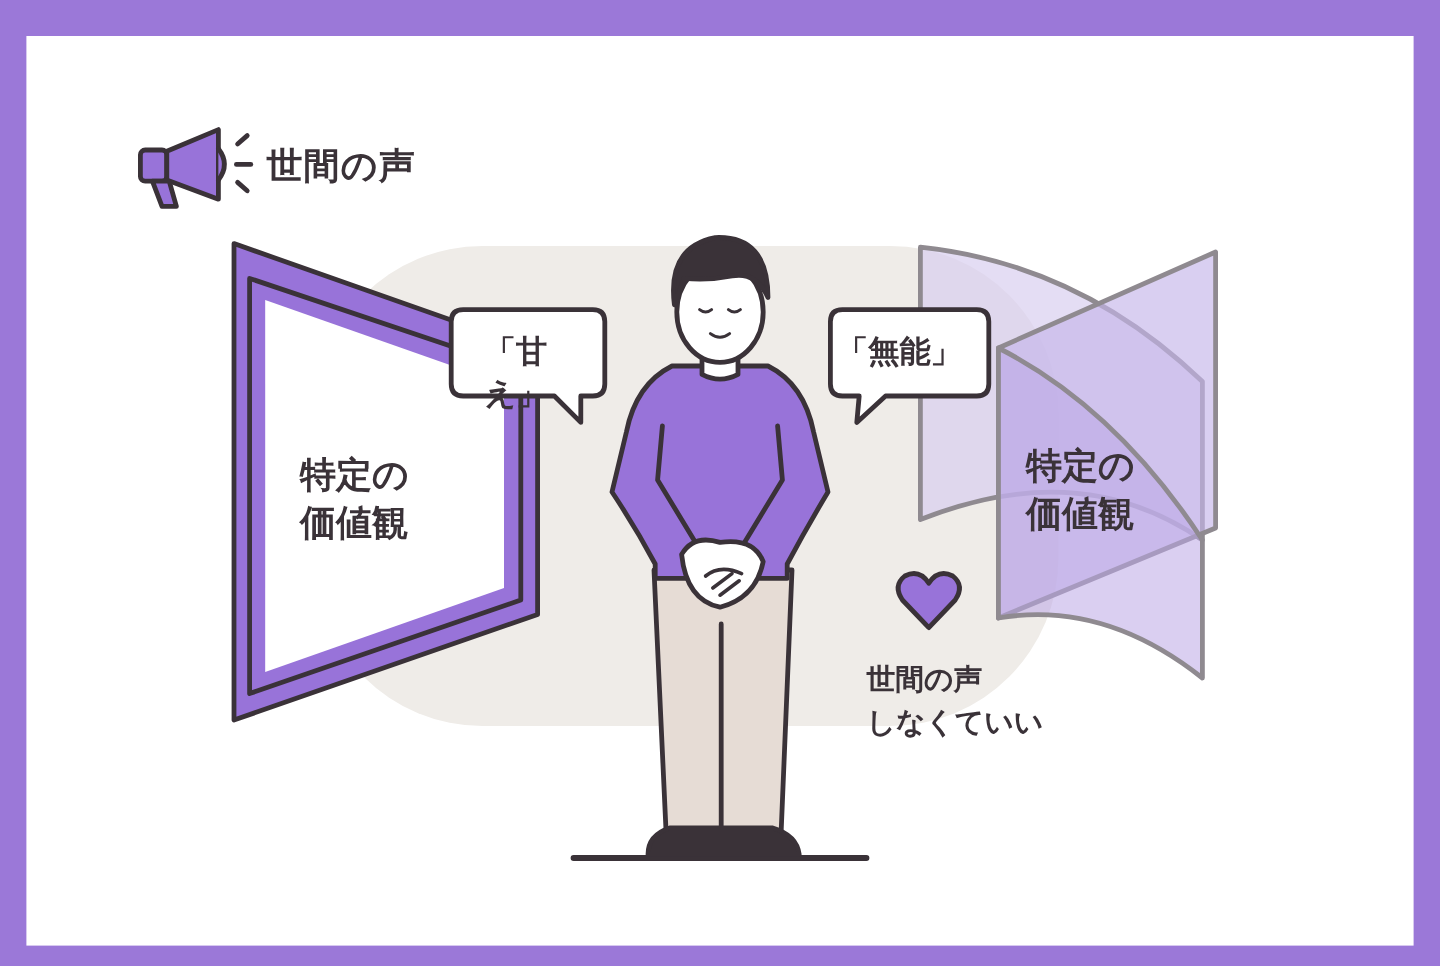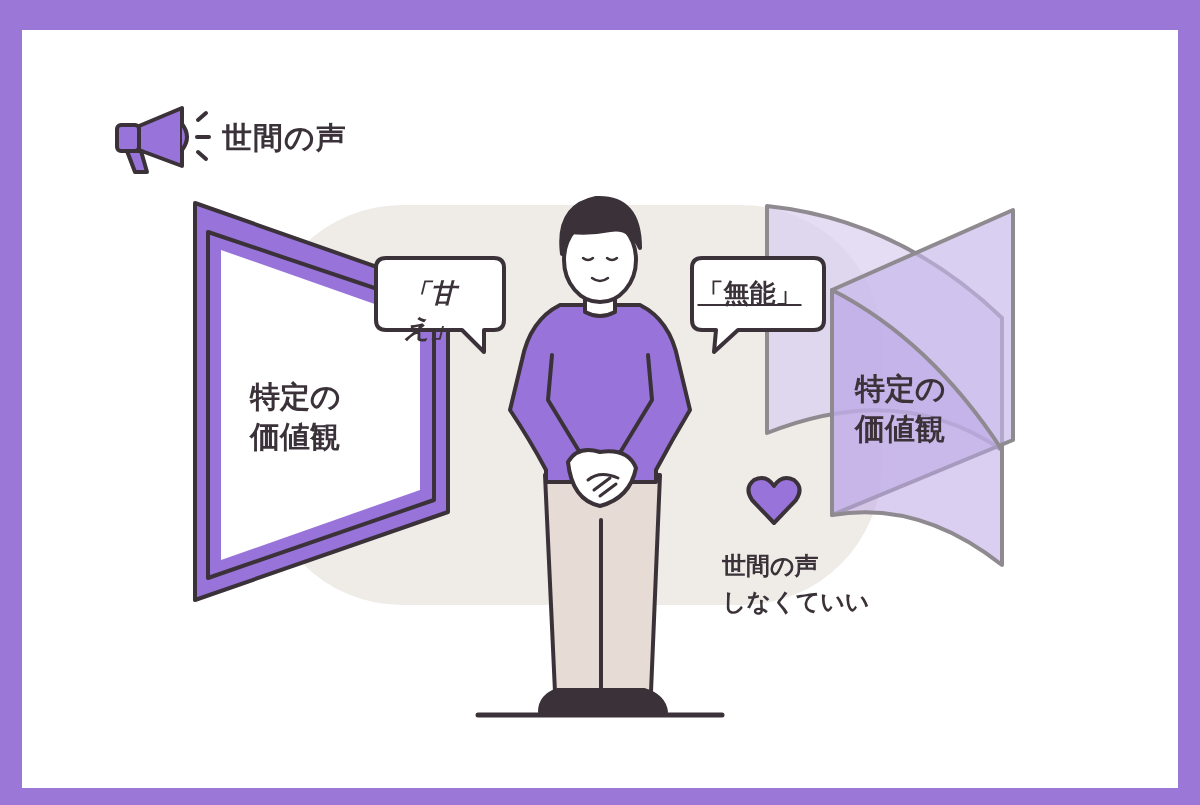--- a/index.html
+++ b/index.html
@@ -106,22 +106,22 @@
   </g>
 </svg>
 
 <div class="title">世間の声</div>
 
 <div class="frame-label" style="left:250px; top:365px;">
   <div>特定の</div>
   <div>価値観</div>
 </div>
 
-<div class="bubble-text" style="left:378px; top:276px; width:104px;font-style:italic;">「甘え」</div>
-<div class="bubble-text" style="left:694px; top:276px; width:111px;text-decoration:underline;">「無能」</div>
+<div class="bubble-text" style="left:378px; top:276px; width:104px;">「甘え」</div>
+<div class="bubble-text" style="left:694px; top:276px; width:111px;">「無能」</div>
 
 <div class="frame-label" style="left:855px; top:357px;">
   <div>特定の</div>
   <div>価値観</div>
 </div>
 
 <div class="message">
   <div>世間の声</div>
   <div>しなくていい</div>
 </div>

